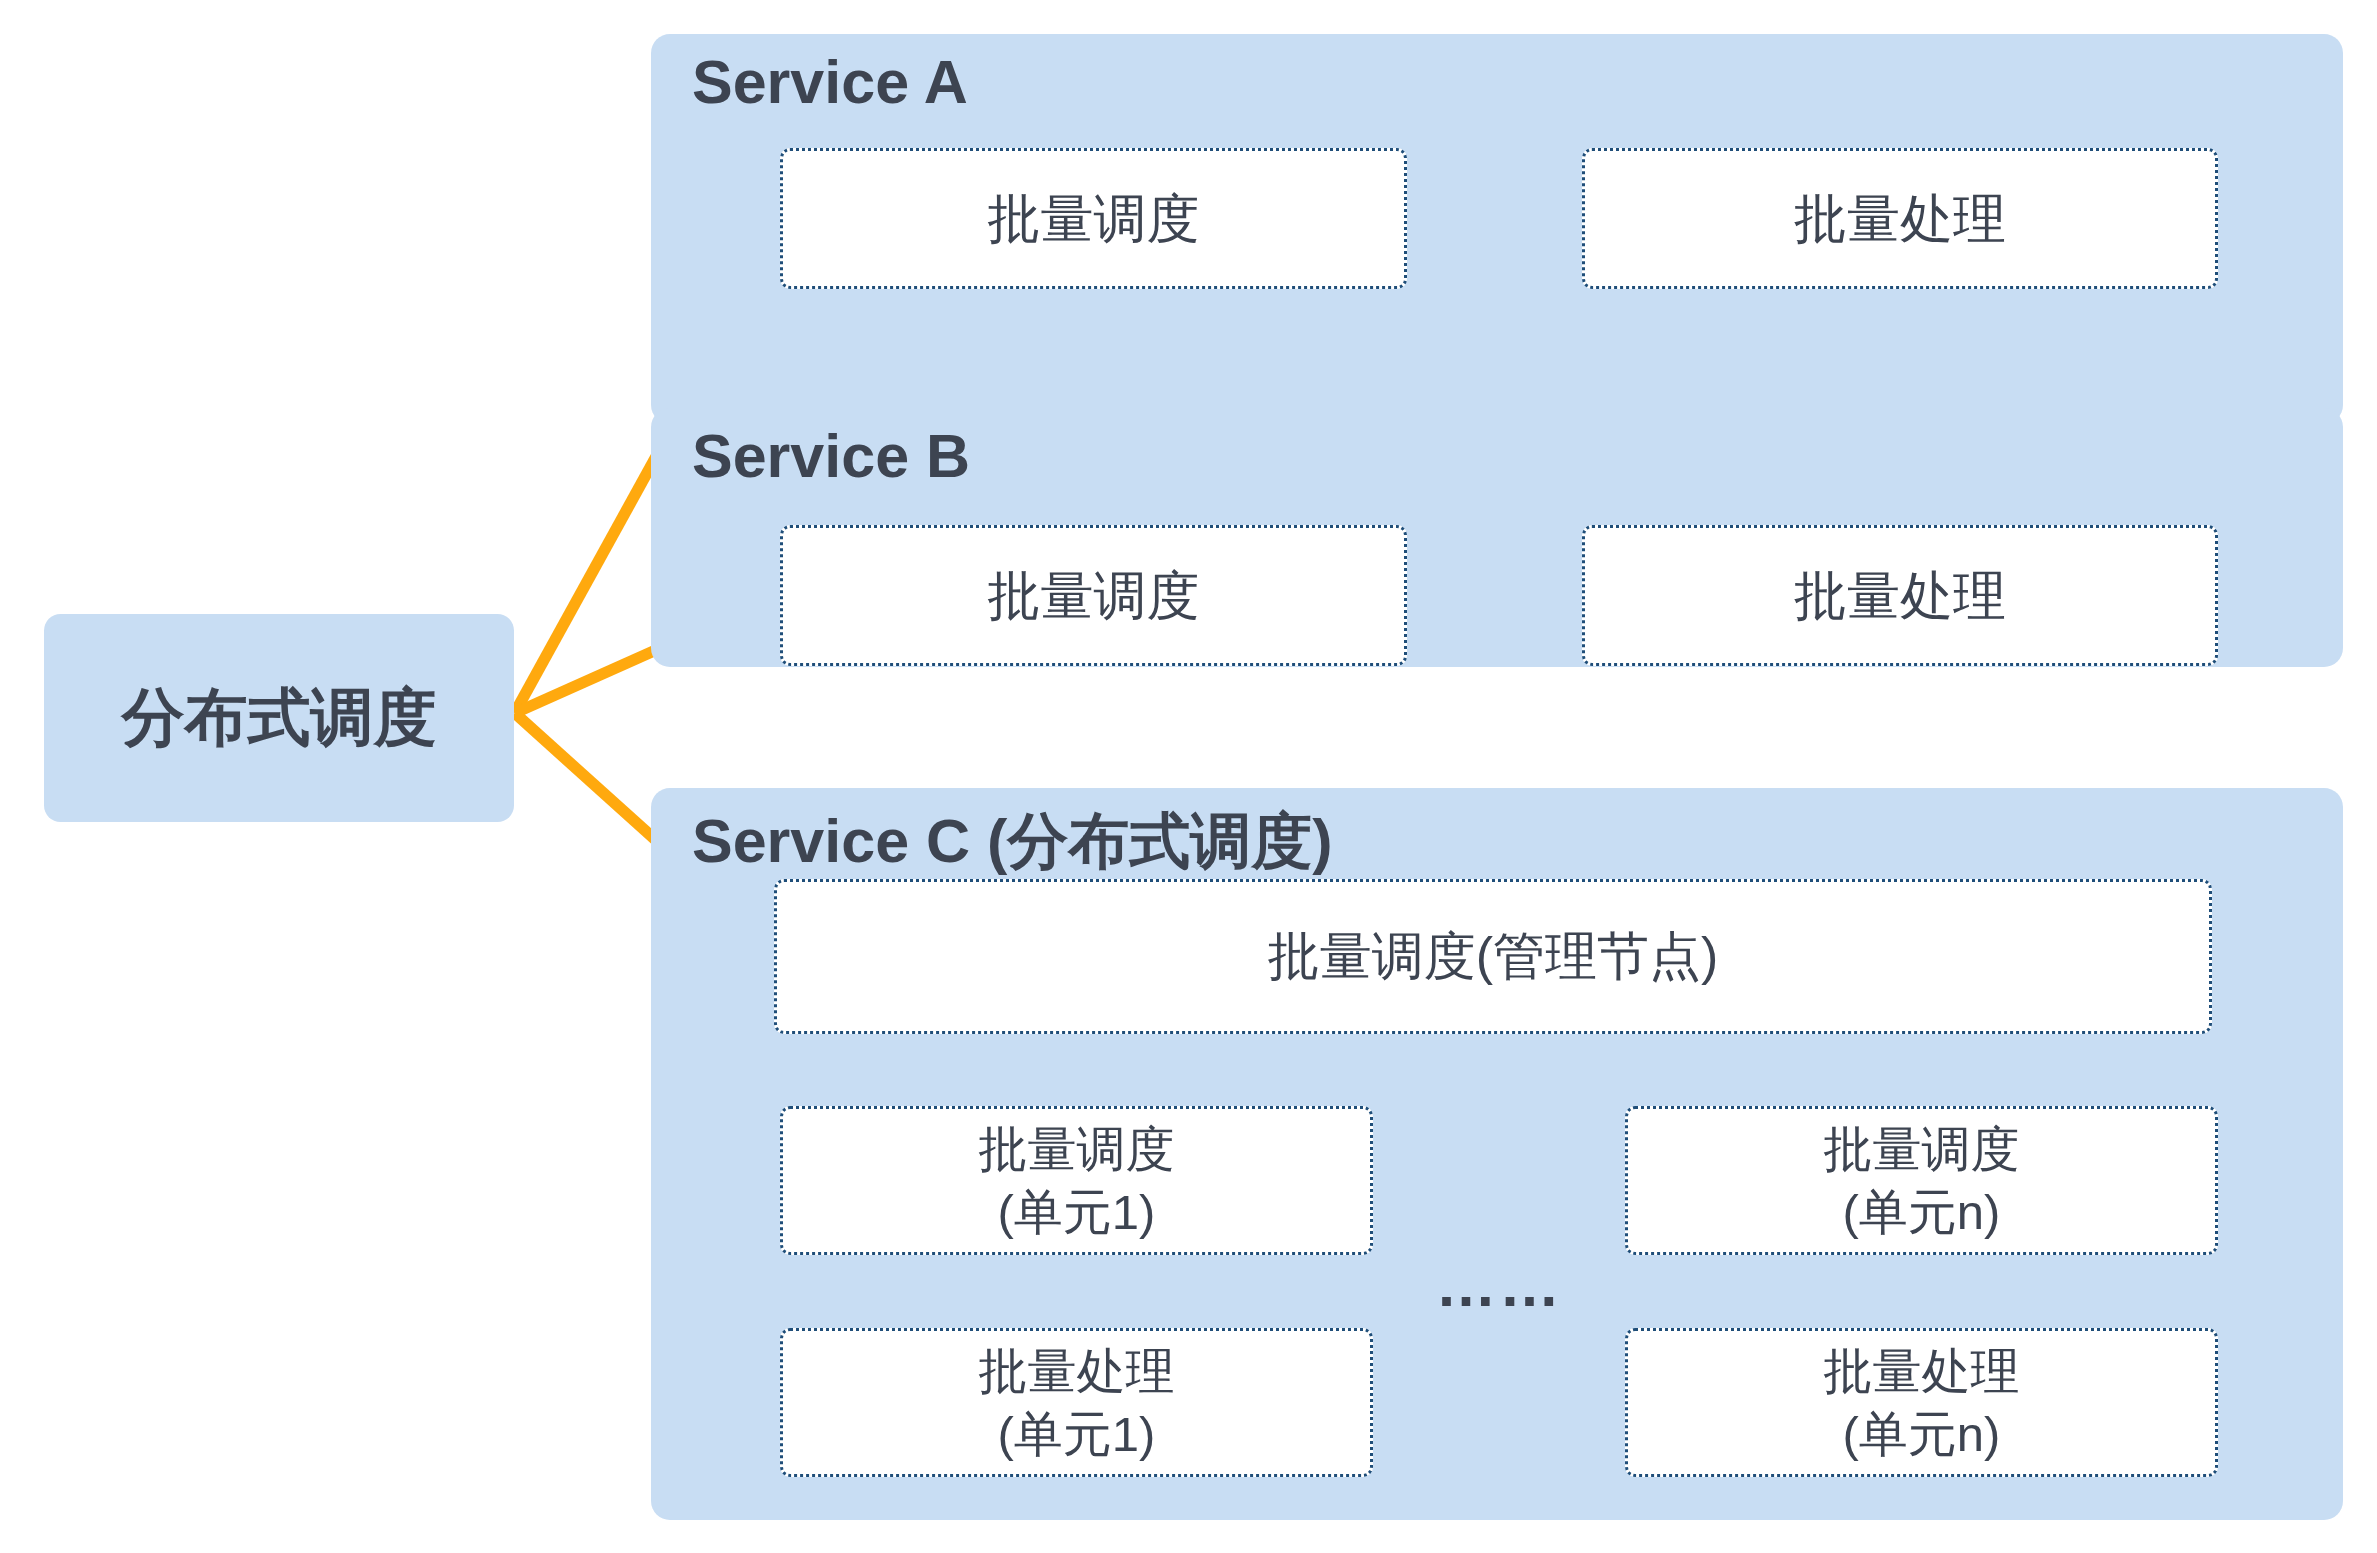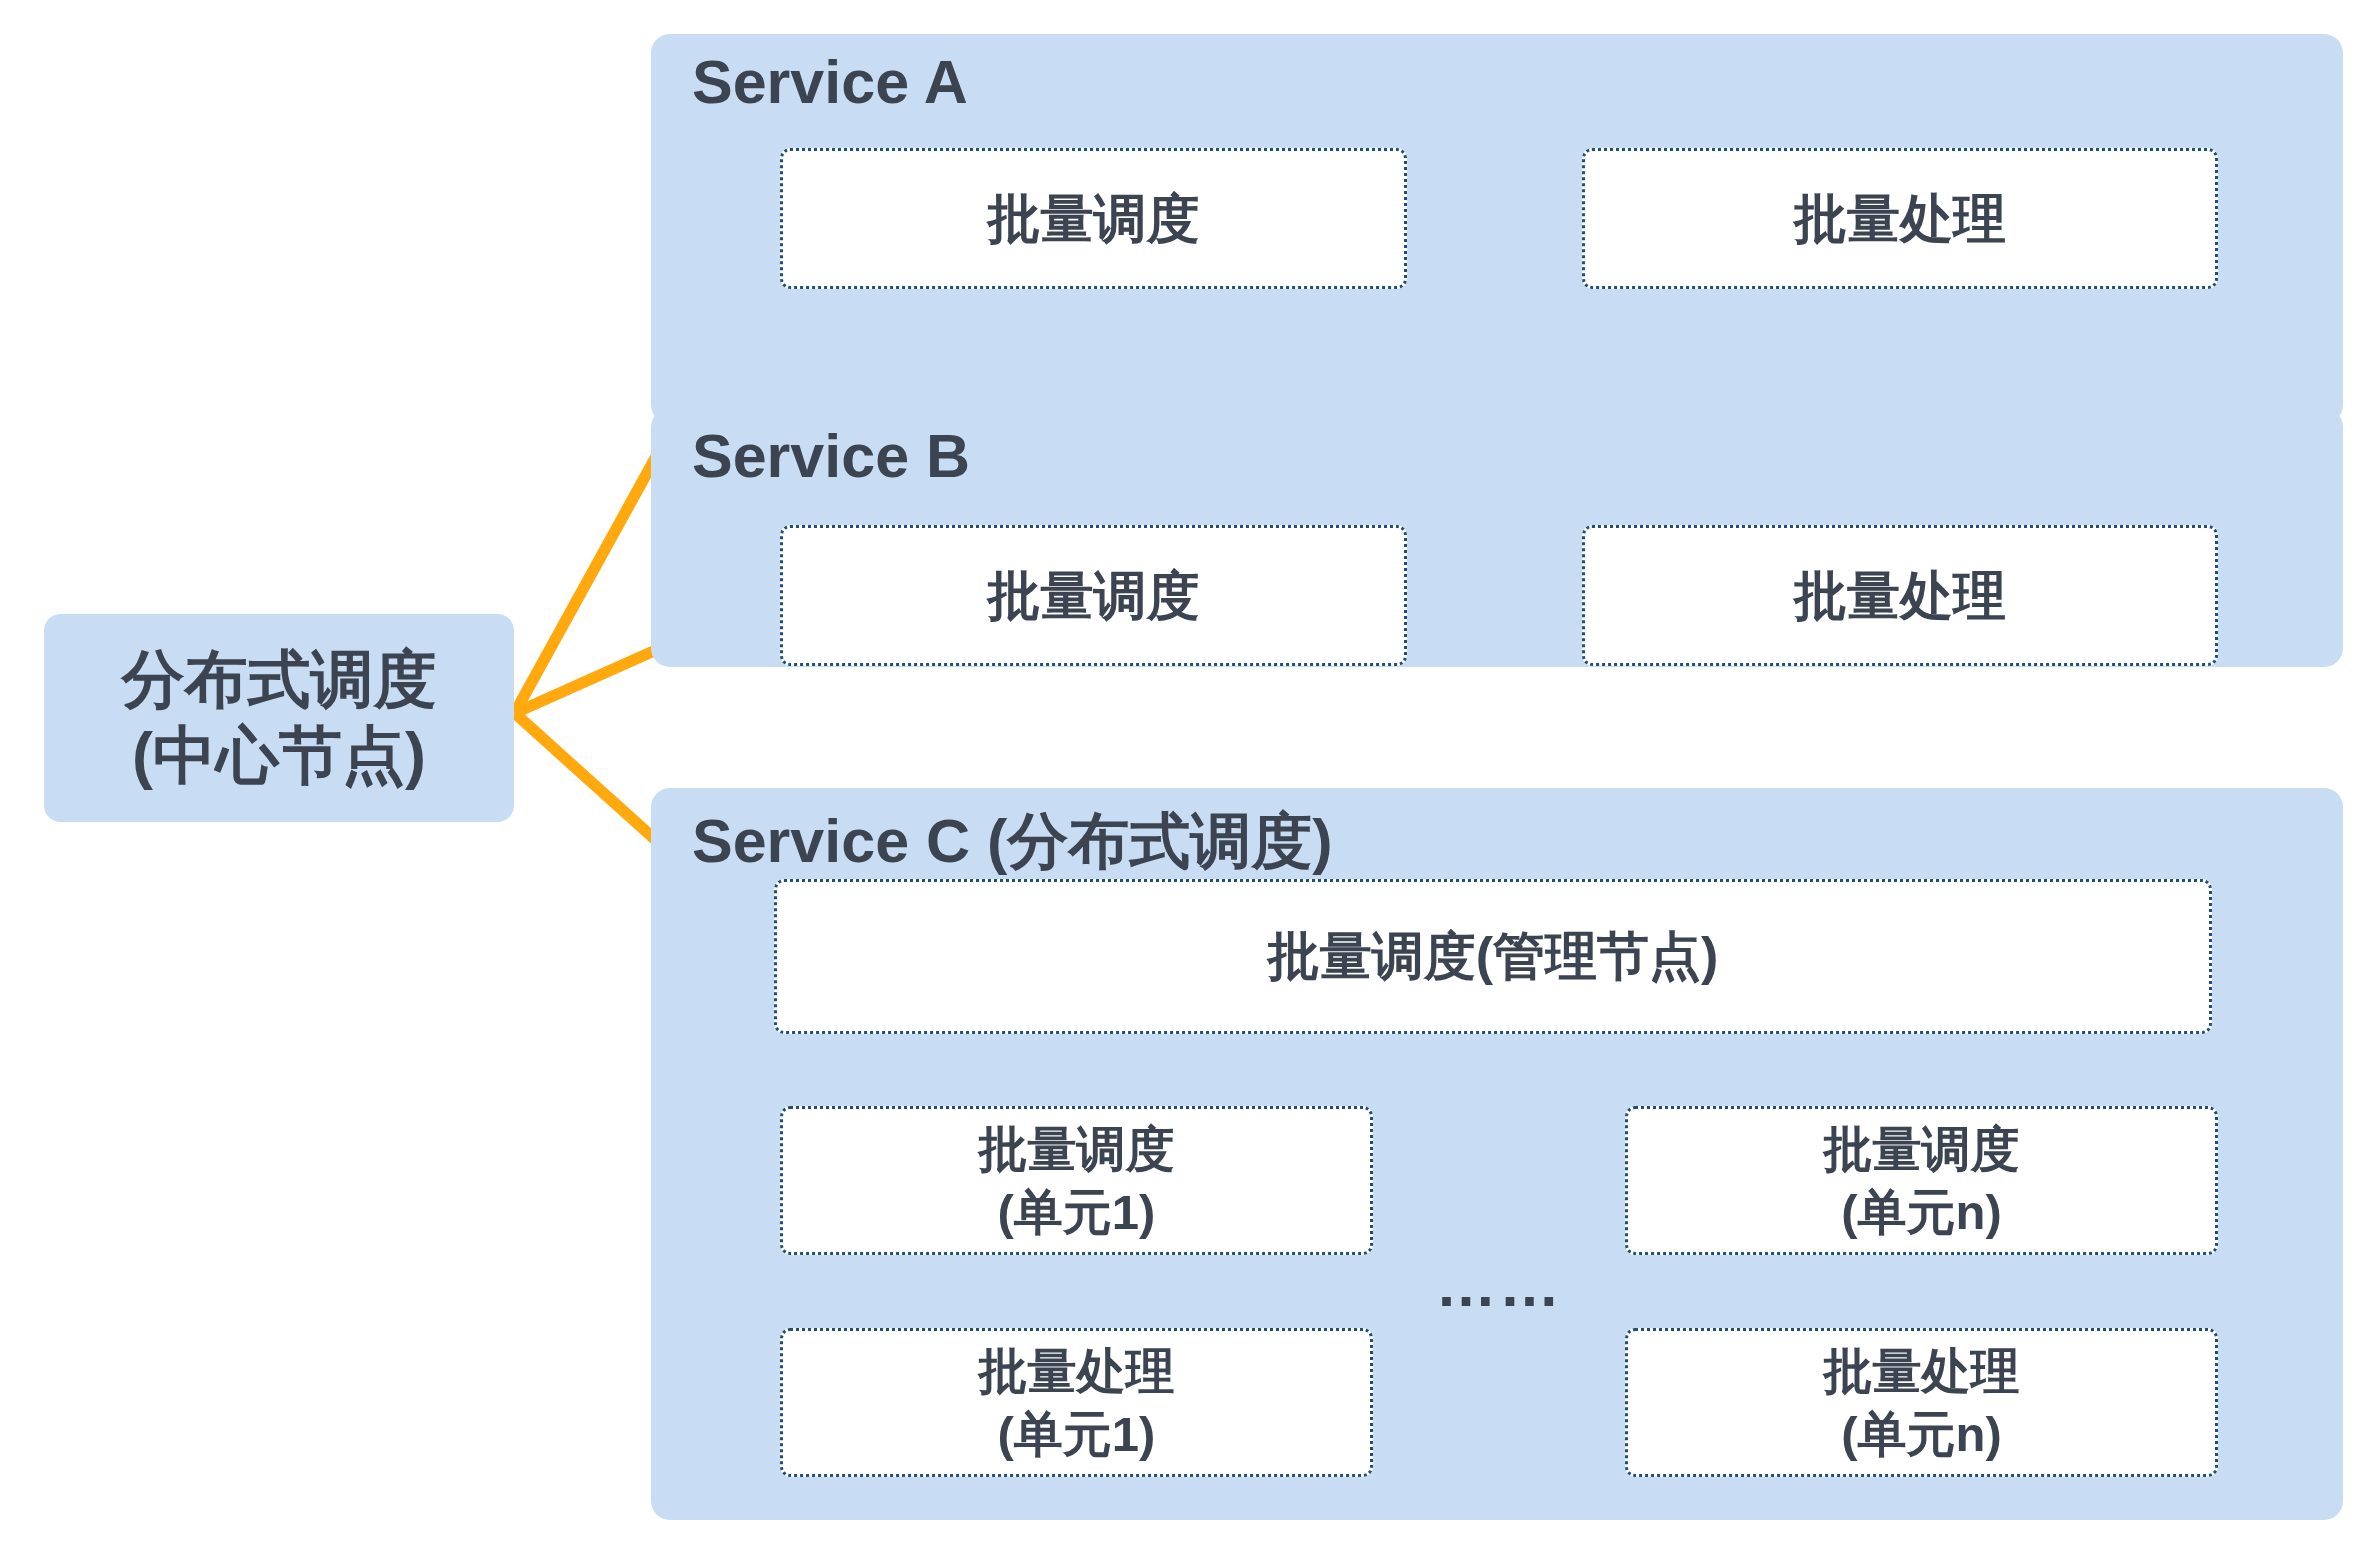--- a/index.html
+++ b/index.html
@@ -41,21 +41,21 @@
     position:absolute;left:41px;top:12.7px;margin:0;
     font-size:61px;font-weight:bold;color:var(--text);white-space:nowrap;
   }
 
   .node{
     position:absolute;
     background:var(--node-bg);
     border:3.2px dotted var(--node-border);
     border-radius:10px;
     display:flex;flex-direction:column;align-items:center;justify-content:center;
-    font-size:53px;font-weight:bold;text-align:center;line-height:1.28;
+    font-size:53px;font-weight:normal;text-align:center;line-height:1.28;
     color:var(--text);
   }
   .a-sched{left:129px;top:114px;width:627px;height:141px;}
   .a-proc {left:931px;top:114px;width:636px;height:141px;}
   .b-sched{left:129px;top:117px;width:627px;height:141px;}
   .b-proc {left:931px;top:117px;width:636px;height:141px;}
   .c-manager{left:123px;top:91px;width:1438px;height:155px;font-size:52px;}
   .c-unit{width:593px;height:149px;font-size:49px;}
   .c-u1s{left:129px;top:318px;}
   .c-uns{left:974px;top:318px;}
@@ -85,21 +85,20 @@
     <line class="arrow-line" x1="2258" y1="345" x2="2430" y2="345" stroke-width="20" marker-end="url(#ah)"></line>
     <line class="arrow-line" x1="2258" y1="940" x2="2430" y2="940" stroke-width="20" marker-end="url(#ah)"></line>
     <line class="arrow-line" x1="2365" y1="1636" x2="1722" y2="1746" stroke-width="24" marker-end="url(#ah)"></line>
     <line class="arrow-line" x1="2365" y1="1636" x2="3012" y2="1746" stroke-width="24" marker-end="url(#ah)"></line>
     <line class="arrow-line" x1="1699" y1="1985" x2="1699" y2="2070" stroke-width="16" marker-end="url(#ah)"></line>
     <line class="arrow-line" x1="3031" y1="1985" x2="3031" y2="2070" stroke-width="16" marker-end="url(#ah)"></line>
   </svg>
 
   <div class="central">
     <div>分布式调度</div>
-    <div>(中心节点)</div>
   </div>
 
   <section class="panel panel-a">
     <h2>Service A</h2>
     <div class="node a-sched">
       <span>批量调度</span>
     </div>
     <div class="node a-proc">
       <span>批量处理</span>
     </div>

